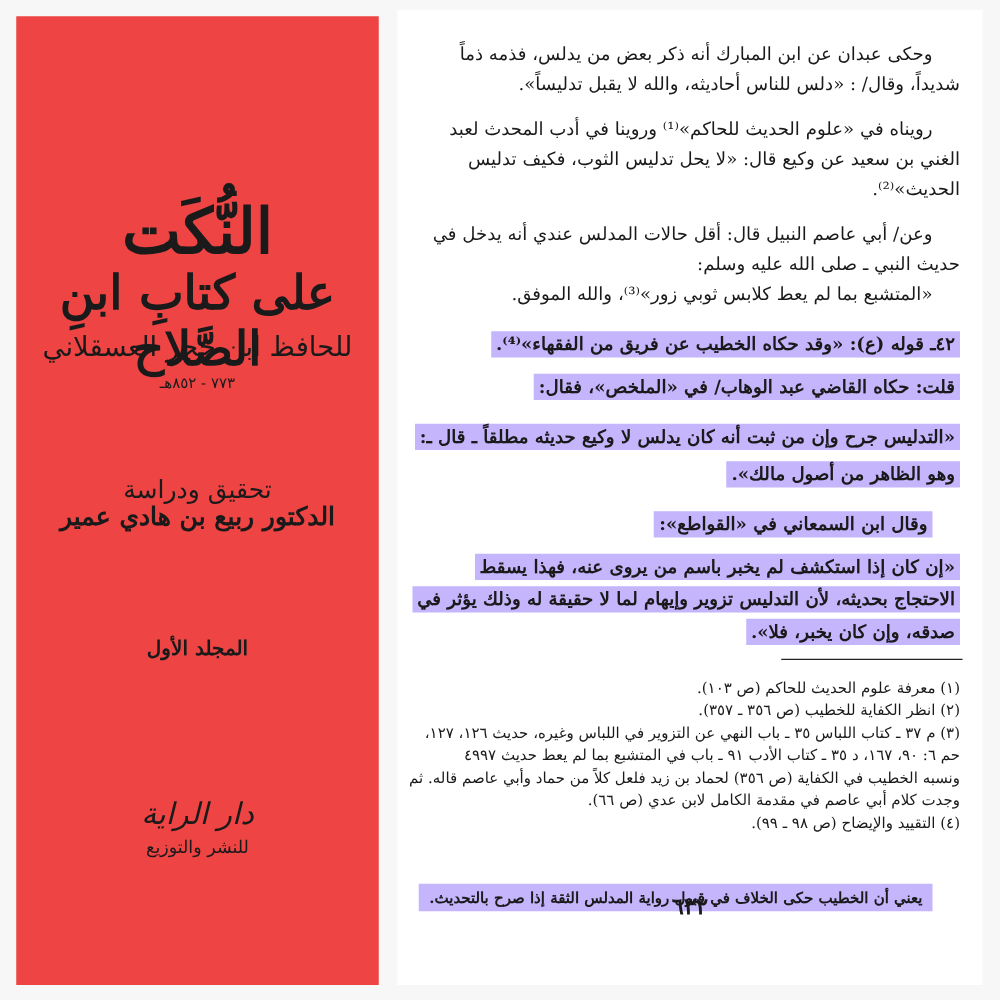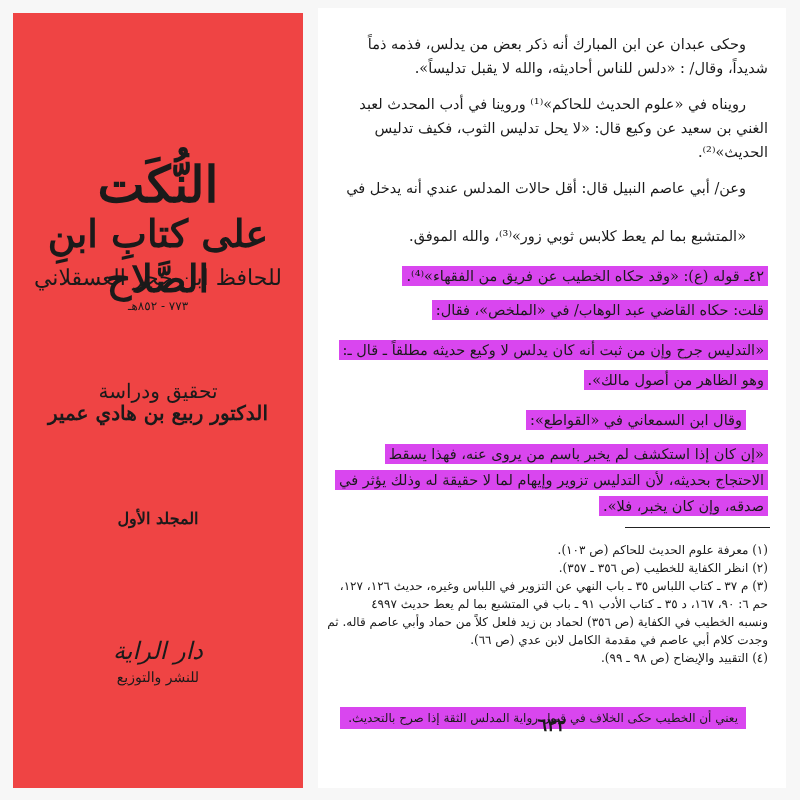--- a/index.html
+++ b/index.html
@@ -21,21 +21,21 @@
   .tahqiq-label { top:366px; font-size:20px; }
   .editor { top:388px; font-size:20px; font-weight:bold; }
   .volume { top:496px; font-size:16px; font-weight:bold; }
   .publisher { top:624px; font-size:24px;font-style:italic; }
   .publisher-sub { top:656px; font-size:14px; }
 
   .page .ln {
     position:absolute; direction:rtl; text-align:right; white-space:nowrap;
     font-size:14.5px; line-height:20px; right:18px;
   }
-  .hl { background:#d946ef; padding:2px 4px; }
+  .hl { background:#c4b5fd; padding:2px 4px;font-weight:bold; }
   .fn .ln { font-size:12px; line-height:17px; }
   .fn-sep { position:absolute; right:16px; top:519px; width:145px; height:1px; background:#222; }
   .page-no { position:absolute; left:0; right:0; top:706px; text-align:center; font-size:18px; font-weight:bold; }
 </style>
 </head>
 <body>
 
 <div class="cover">
   <div class="c title-main">النُّكَت</div>
   <div class="c title-sub">على كتابِ ابنِ الصَّلاح</div>
@@ -48,20 +48,21 @@
   <div class="c publisher-sub">للنشر والتوزيع</div>
 </div>
 
 <div class="page">
   <div class="ln" style="top:26px;right:40px;">وحكى عبدان عن ابن المبارك أنه ذكر بعض من يدلس، فذمه ذماً</div>
   <div class="ln" style="top:50px;">شديداً، وقال/ : «دلس للناس أحاديثه، والله لا يقبل تدليساً».</div>
   <div class="ln" style="top:86px;right:40px;">رويناه في «علوم الحديث للحاكم»⁽¹⁾ وروينا في أدب المحدث لعبد</div>
   <div class="ln" style="top:110px;">الغني بن سعيد عن وكيع قال: «لا يحل تدليس الثوب، فكيف تدليس</div>
   <div class="ln" style="top:134px;">الحديث»⁽²⁾.</div>
   <div class="ln" style="top:170px;right:40px;">وعن/ أبي عاصم النبيل قال: أقل حالات المدلس عندي أنه يدخل في</div>
+  <div class="ln" style="top:194px;">حديث النبي ـ صلى الله عليه وسلم:</div>
   <div class="ln" style="top:218px;right:40px;">«المتشبع بما لم يعط كلابس ثوبي زور»⁽³⁾، والله الموفق.</div>
 
   <div class="ln" style="top:258px;"><span class="hl">٤٢ـ قوله (ع): «وقد حكاه الخطيب عن فريق من الفقهاء»⁽⁴⁾.</span></div>
   <div class="ln" style="top:292px;"><span class="hl">قلت: حكاه القاضي عبد الوهاب/ في «الملخص»، فقال:</span></div>
   <div class="ln" style="top:332px;right:18px;"><span class="hl">«التدليس جرح وإن من ثبت أنه كان يدلس لا وكيع حديثه مطلقاً ـ قال ـ:</span></div>
   <div class="ln" style="top:362px;"><span class="hl">وهو الظاهر من أصول مالك».</span></div>
   <div class="ln" style="top:402px;right:40px;"><span class="hl">وقال ابن السمعاني في «القواطع»:</span></div>
   <div class="ln" style="top:436px;"><span class="hl">«إن كان إذا استكشف لم يخبر باسم من يروى عنه، فهذا يسقط</span></div>
   <div class="ln" style="top:462px;"><span class="hl">الاحتجاج بحديثه، لأن التدليس تزوير وإيهام لما لا حقيقة له وذلك يؤثر في</span></div>
   <div class="ln" style="top:488px;"><span class="hl">صدقه، وإن كان يخبر، فلا».</span></div>

